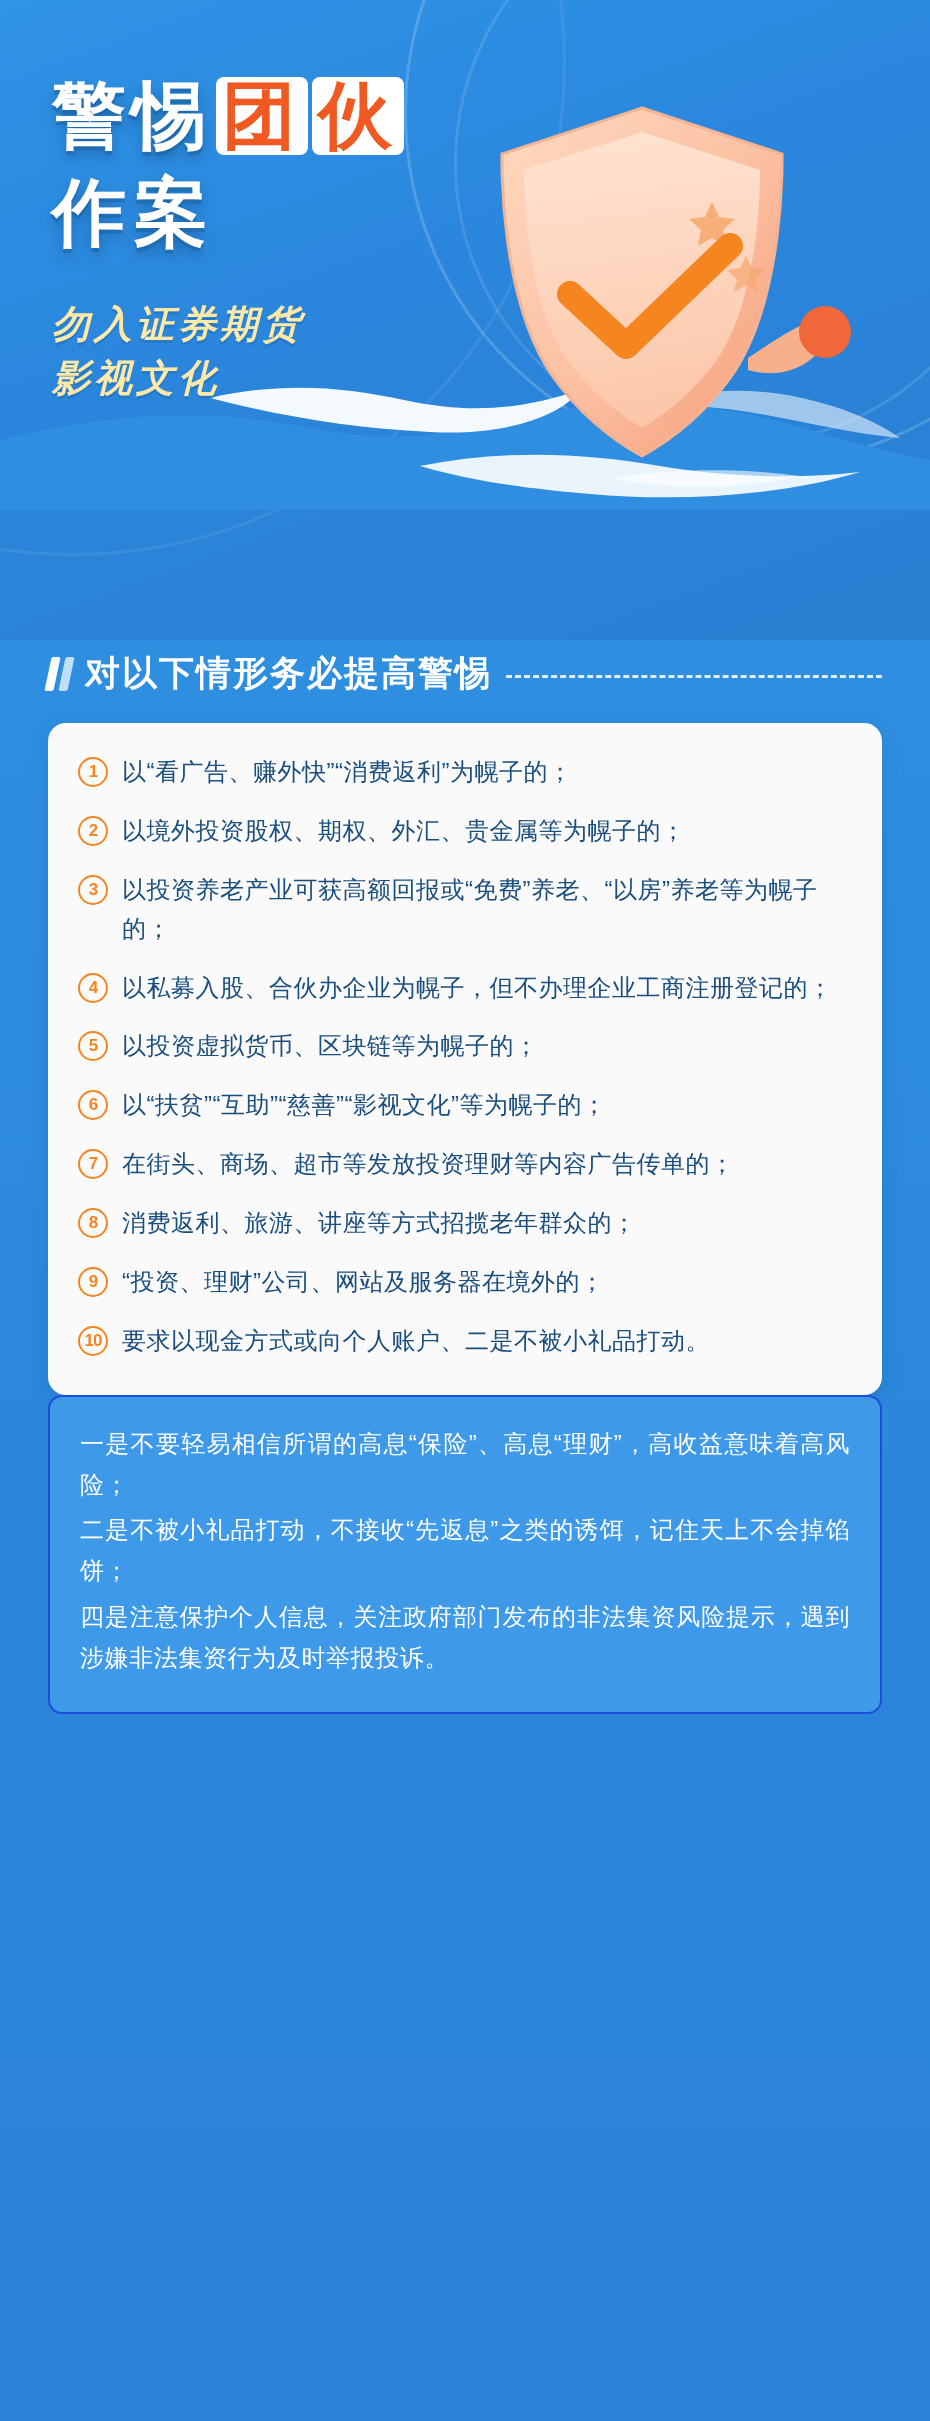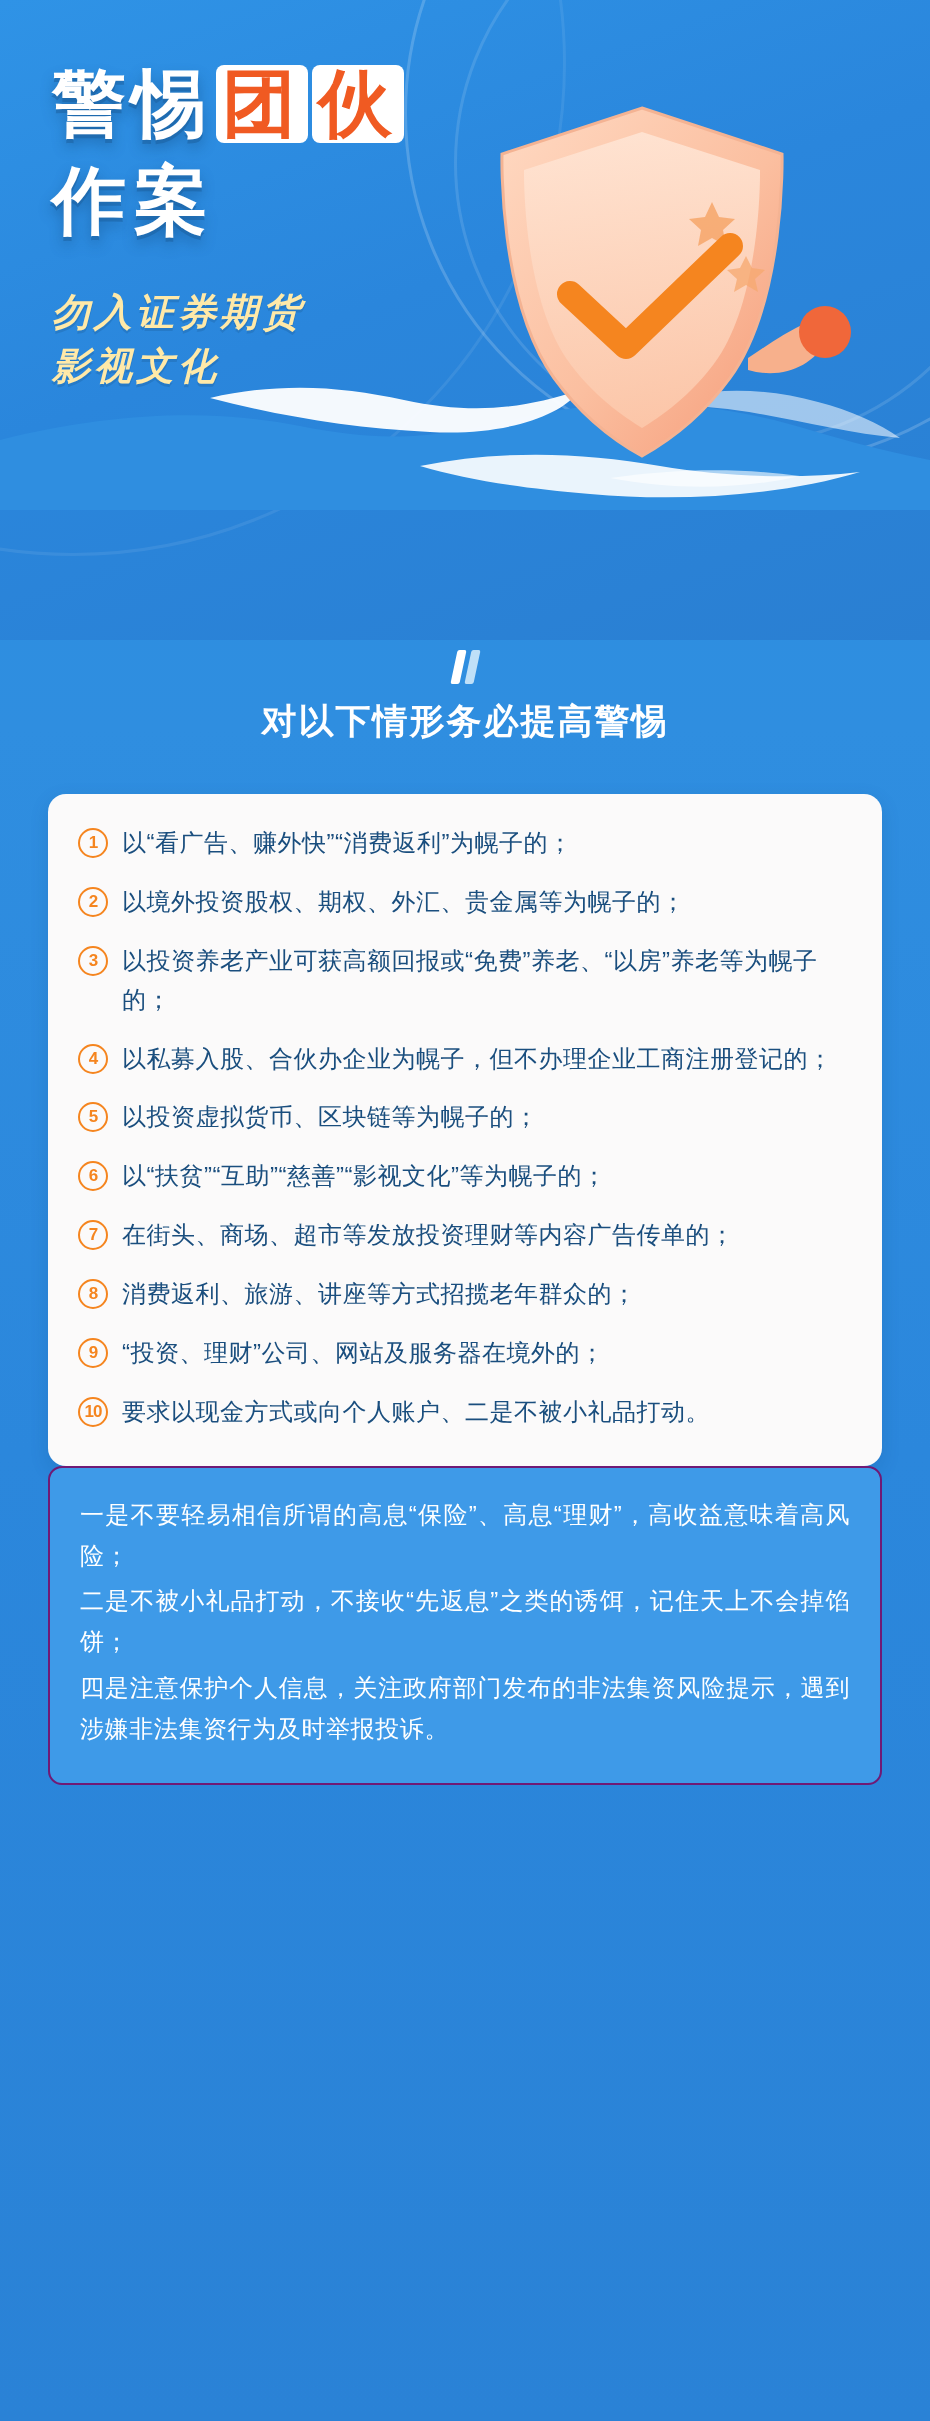--- a/index.html
+++ b/index.html
@@ -28,21 +28,21 @@
     border-radius: 50%;
     border: 3px solid rgba(255,255,255,0.18);
   }
   .sw1 { width: 700px; height: 700px; right: -180px; top: -240px; }
   .sw2 { width: 560px; height: 560px; right: -90px; top: -120px; border-color: rgba(255,255,255,0.12); }
   .sw3 { width: 980px; height: 980px; left: -420px; top: -430px; border-color: rgba(255,255,255,0.08); }
 
   .hero-title-wrap {
     position: absolute;
     left: 52px;
-    top: 64px;
+    top: 76px;
     z-index: 5;
   }
   .title-line1 {
     font-size: 74px;
     font-weight: bold;
     letter-spacing: 6px;
     line-height: 1.08;
     color: #ffffff;
     text-shadow: 0 4px 0 rgba(28,96,160,0.55), 0 8px 14px rgba(16,70,125,0.45);
     display: flex;
@@ -99,21 +99,20 @@
   .section {
     padding: 0 48px;
     box-sizing: border-box;
   }
   .sec-head {
     display: flex;
     align-items: center;
     gap: 14px;
     margin-top: 10px;
     margin-bottom: 26px;
-    flex-direction: column;
   }
   .sec-bars {
     display: flex;
     gap: 5px;
     transform: skewX(-12deg);
   }
   .sec-bars i {
     display: block;
     width: 9px;
     height: 34px;
@@ -179,21 +178,21 @@
     font-size: 30px;
     font-weight: bold;
     color: #ffe9a8;
     letter-spacing: 2px;
     margin: 34px 0 22px 6px;
   }
 
   
   .tips {
     background: #3e9ae8;
-    border: 2px solid #701a75;
+    border: 2px solid #1d4ed8;
     border-radius: 14px;
     padding: 26px 30px 30px 30px;
     box-sizing: border-box;
     margin-bottom: 60px;
   }
   .tip-p {
     font-size: 24px;
     line-height: 1.72;
     color: #ffffff;
     text-align: justify;

